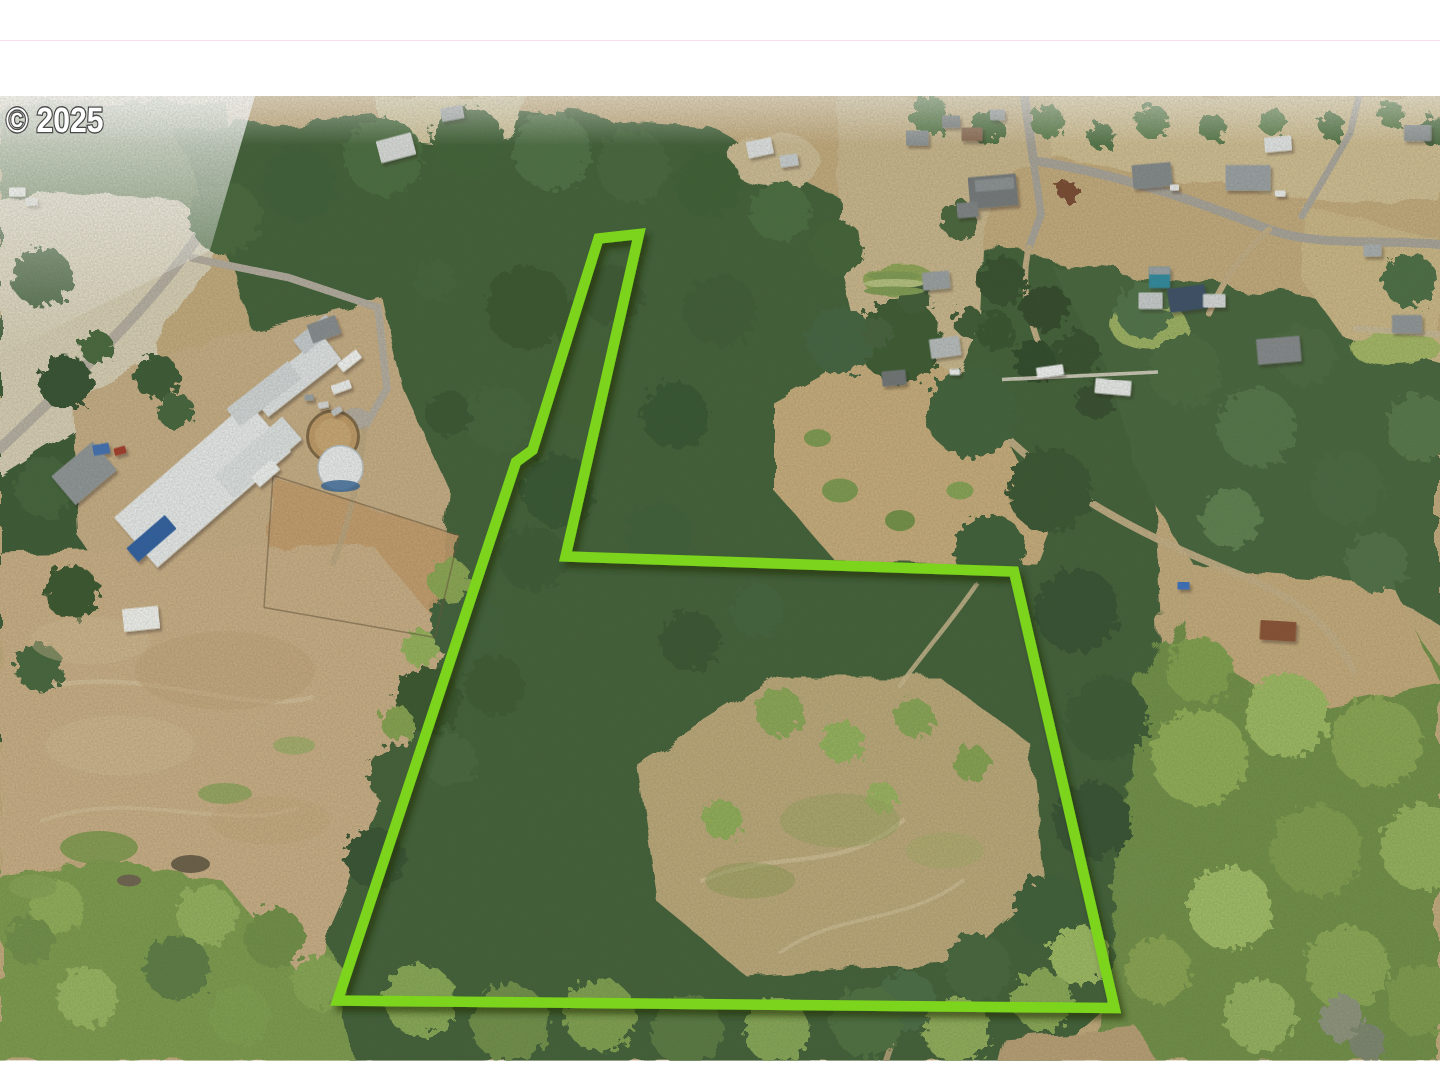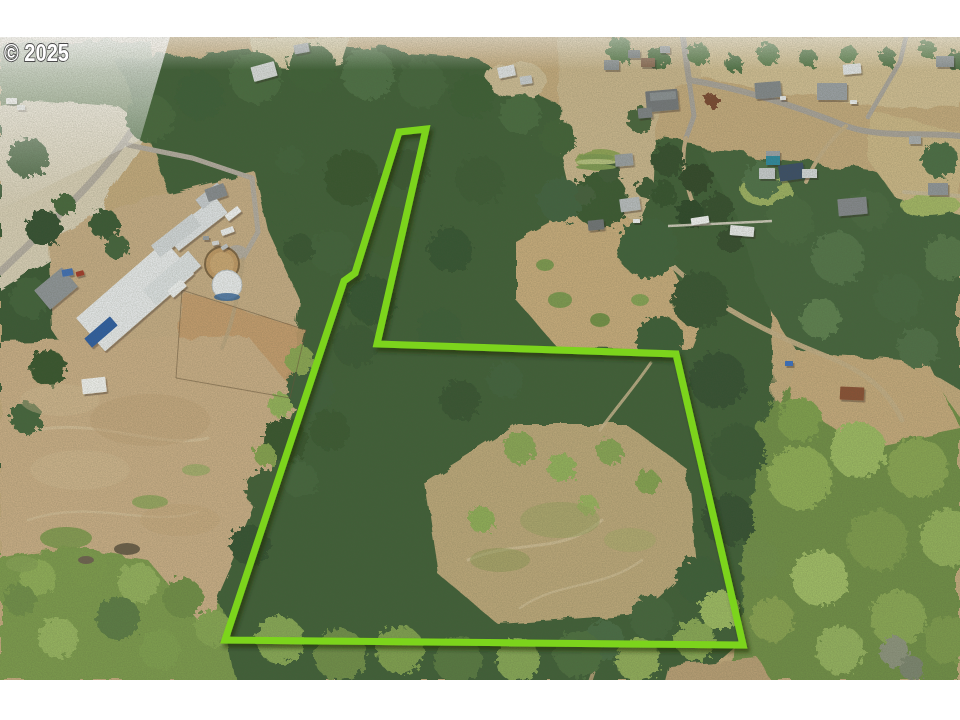--- a/index.html
+++ b/index.html
@@ -1,16 +1,16 @@
 <!DOCTYPE html>
 <html><head>
 <meta charset="utf-8">
 <style>
   html,body{margin:0;padding:0;background:#ffffff;width:960px;height:720px;overflow:hidden;}
-  .stage{position:relative;width:960px;height:596px;background:#f9a8d4;}
+  .stage{position:relative;width:960px;height:596px;background:#f9a8d4;margin-top:27px;}
   svg{display:block;}
   .wm{font-family:"Liberation Sans","DejaVu Sans",sans-serif;font-weight:bold;paint-order:stroke;}
 </style>
 </head>
 <body>
 
 <div class="stage">
 <svg id="scene" width="960" height="720" viewBox="0 0 960 720" xmlns="http://www.w3.org/2000/svg">
   <defs>
     <clipPath id="photoClip">

